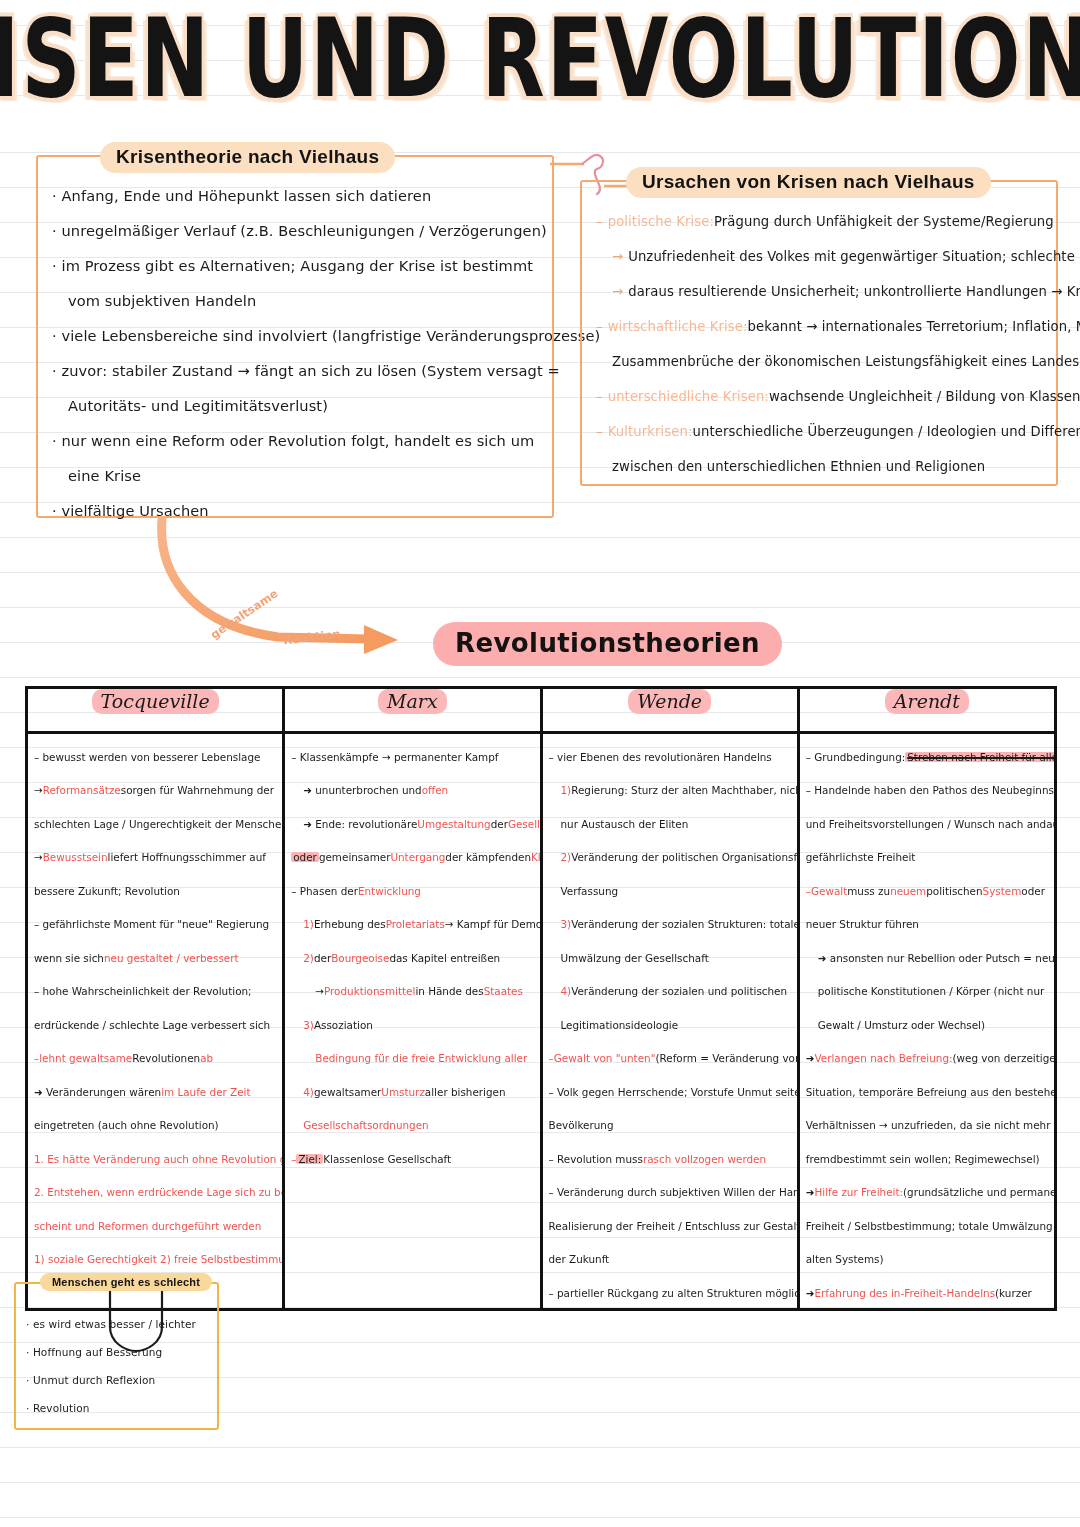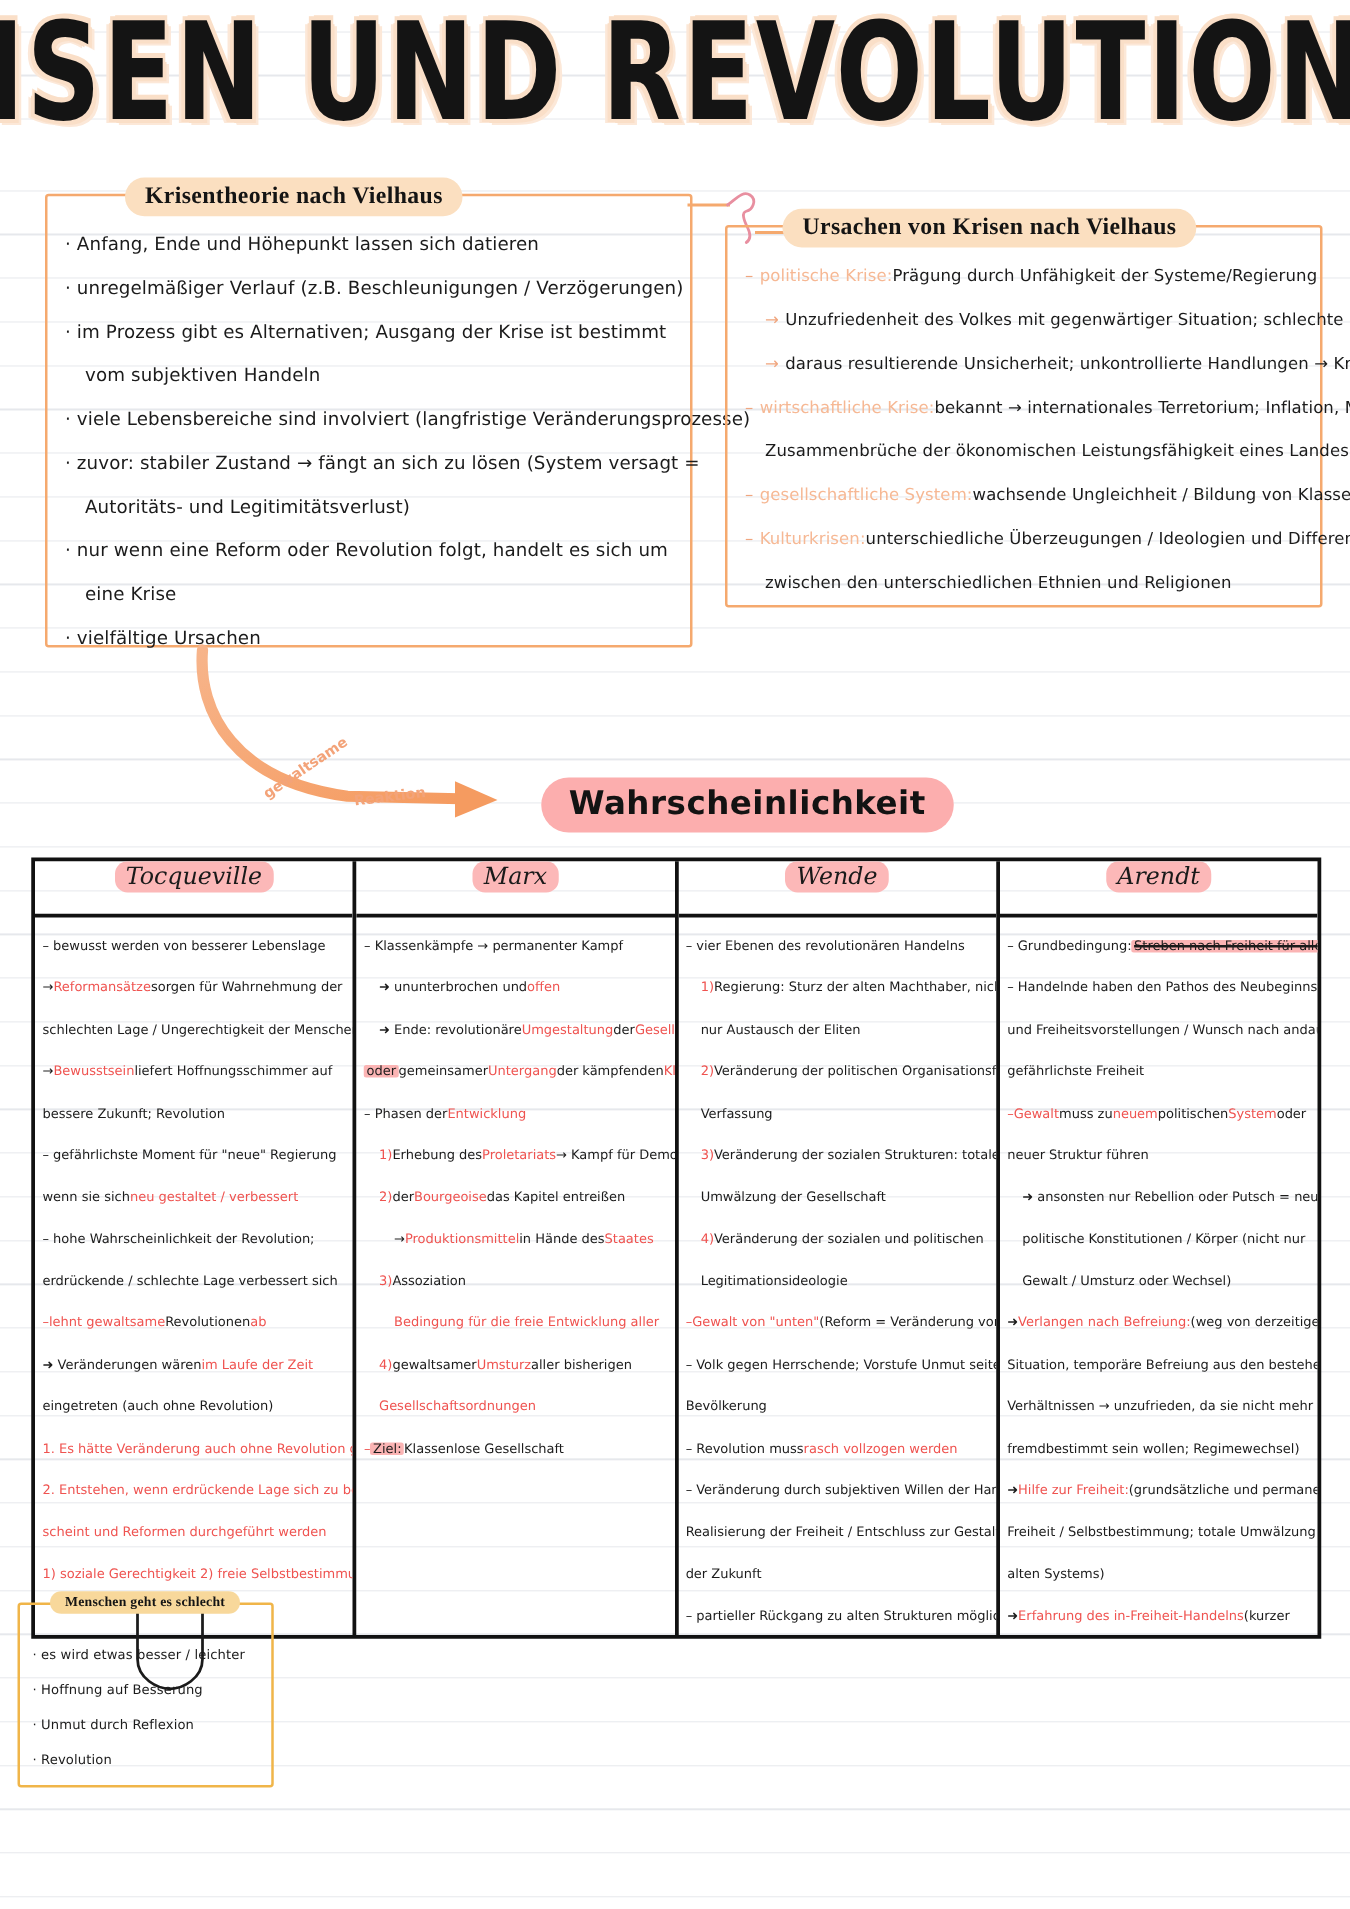--- a/index.html
+++ b/index.html
@@ -69,21 +69,21 @@
     box-sizing:border-box;
     background:transparent;
   }
   .box-yellow{border-color:#f0b549;border-width:2px;}
   .box-label{
     position:absolute;
     top:-15px;
     background:#fbdfc0;
     border-radius:16px;
     padding:4px 16px 5px 16px;
-    font-family:Liberation Serif, serif;
+    font-family:Liberation Sans, sans-serif;
     font-size:19px;
     font-weight:600;
     color:#141414;
     white-space:nowrap;
     letter-spacing:.3px;
   }
   .box-label.small{
     font-size:11px;font-weight:600;padding:3px 12px;top:-11px;
     background:#f8d99a;border-radius:12px;letter-spacing:.2px;
   }
@@ -237,21 +237,21 @@
         <div class="ln hand">
           <span class="orangetxt2" style="margin-right: 5px;">–</span>
           <span class="orangetxt">wirtschaftliche Krise:</span>
           <span> bekannt → internationales Terretorium; Inflation, Massenarbeitslosigkeit,</span>
         </div>
         <div class="ln hand ind2">
           <span>Zusammenbrüche der ökonomischen Leistungsfähigkeit eines Landes</span>
         </div>
         <div class="ln hand">
           <span class="orangetxt2" style="margin-right: 5px;">–</span>
-          <span class="orangetxt">gesellschaftliche System:</span>
+          <span class="orangetxt">unterschiedliche Krisen:</span>
           <span> wachsende Ungleichheit / Bildung von Klassengesellschaft</span>
         </div>
         <div class="ln hand">
           <span class="orangetxt2" style="margin-right: 5px;">–</span>
           <span class="orangetxt">Kulturkrisen:</span>
           <span> unterschiedliche Überzeugungen / Ideologien und Differenz</span>
         </div>
         <div class="ln hand ind2">
           <span>zwischen den unterschiedlichen Ethnien und Religionen</span>
         </div>
@@ -265,21 +265,21 @@
         <stop offset="100%" stop-color="#f59b60"></stop>
       </linearGradient>
     </defs>
     <path d="M12,5 C8,55 38,110 128,122 L218,124" stroke="url(#ag)" stroke-width="9" fill="none" stroke-linecap="round"></path>
     <polygon points="214,110 248,125 214,139" fill="#f59b60"></polygon>
   </svg>
   <div class="arrow-label" style="left:205px;top:607px;transform:rotate(-34deg);">gewaltsame</div>
   <div class="arrow-label" style="left:283px;top:630px;transform:rotate(-7deg);">Reaktion</div>
   <div style="position:absolute;left:200px;top:600px;width:0;height:0;overflow:hidden;">gewaltsame Reaktion</div>
 
-  <div class="pill-pink" style="left:433px;top:622px;">Wahrscheinlichkeit</div>
+  <div class="pill-pink" style="left:433px;top:622px;">Revolutionstheorien</div>
 
   <div id="theory-table">
       <div class="tcol">
         <div class="thead">
           <span>Tocqueville</span>
         </div>
         <div class="tbody">
           <div class="ln">
             <span>– bewusst werden von besserer Lebenslage</span>
           </div>

